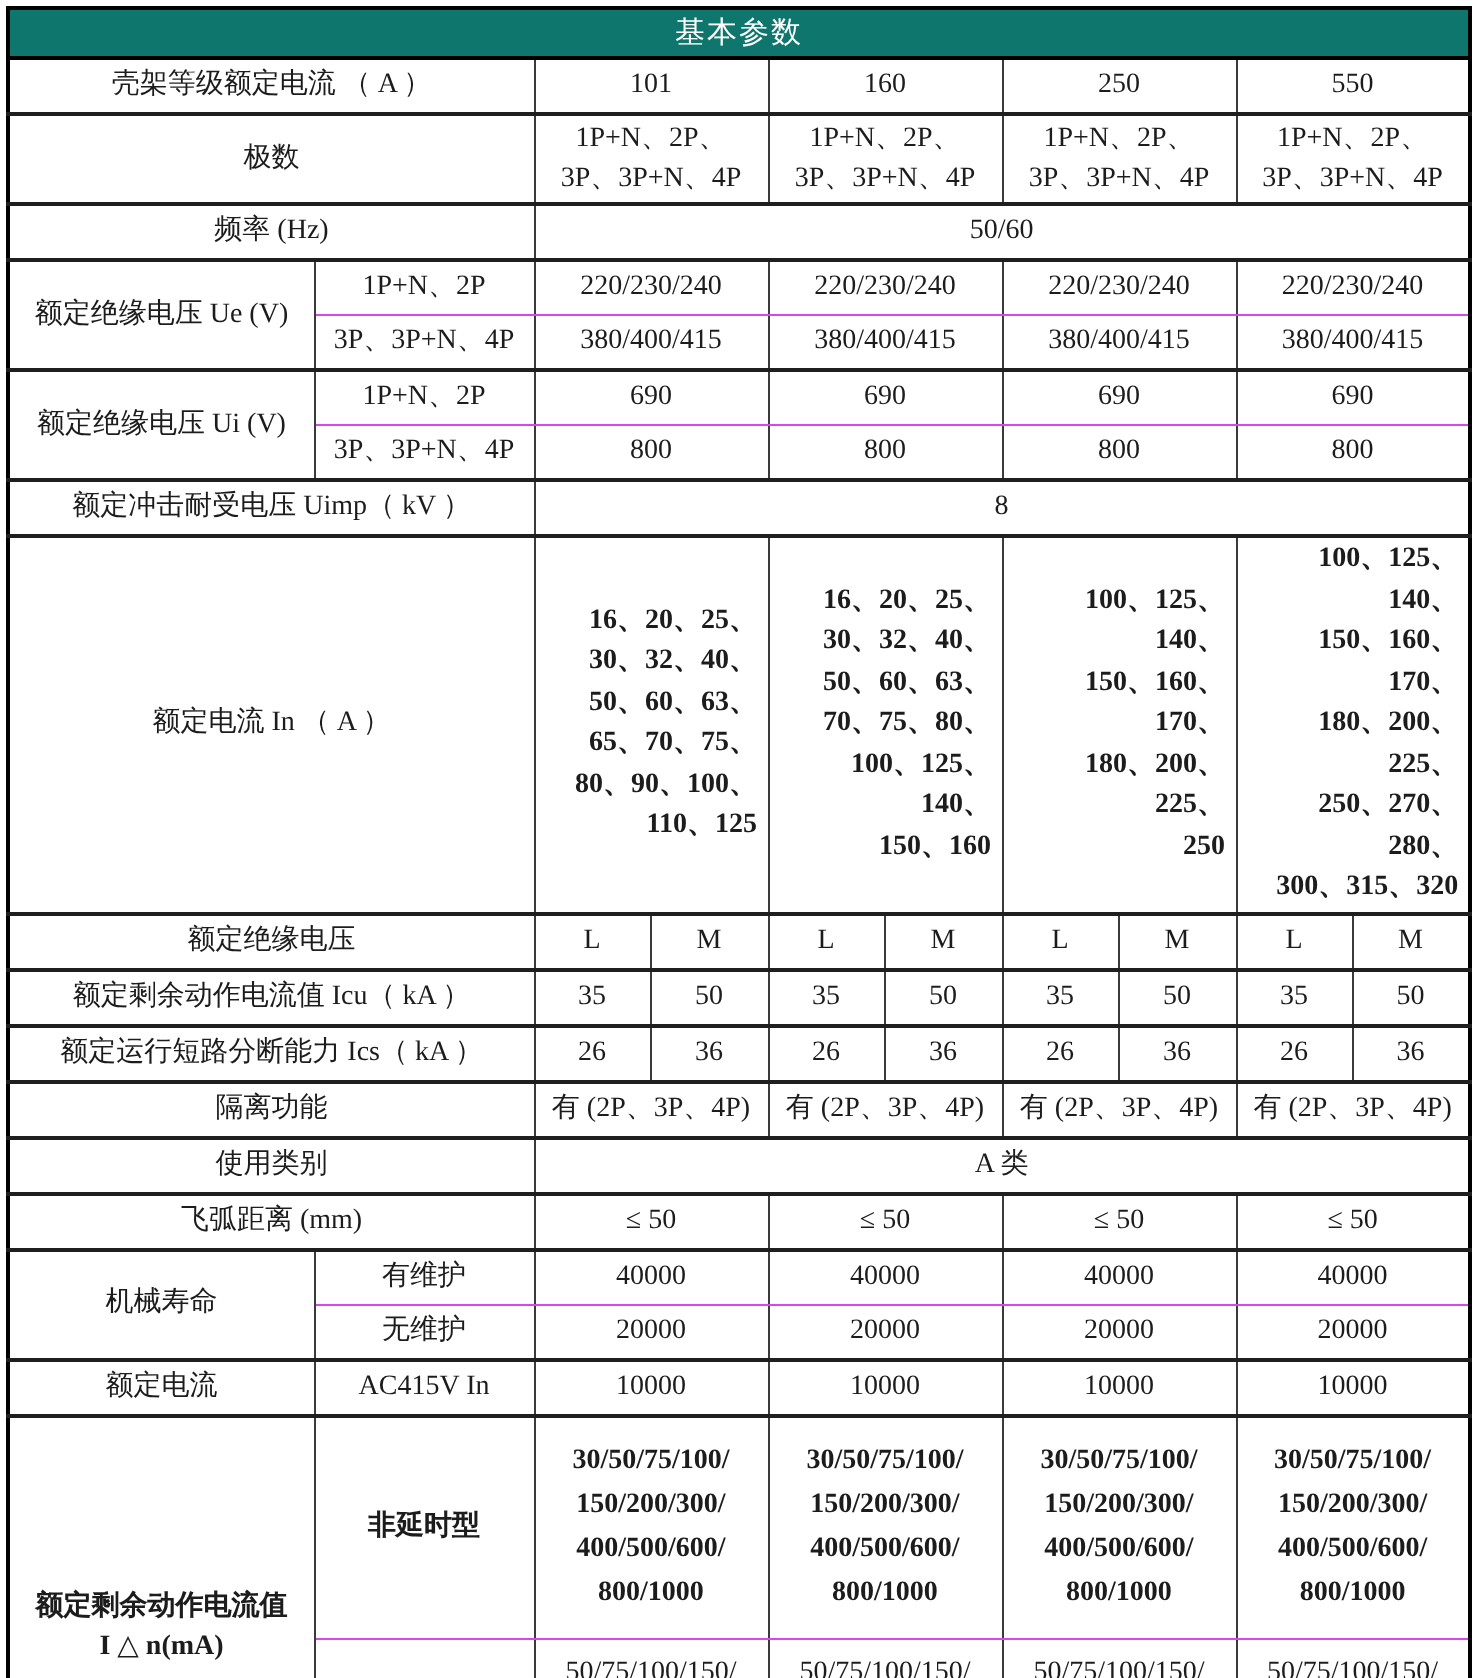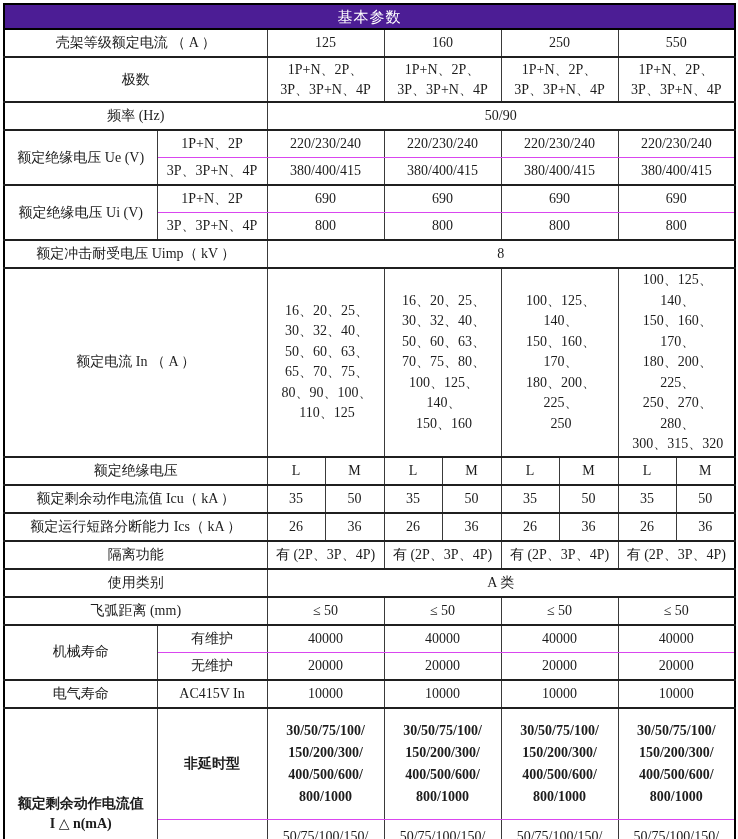--- a/index.html
+++ b/index.html
@@ -21,35 +21,35 @@
     border:1px solid #3a3a3a;
     font-size:14px;
     text-align:center;
     vertical-align:middle;
     padding:1px 5px;
     white-space:pre-line;
     line-height:20px;
     overflow:hidden;
   }
   tr.title-row td{
-    background:#4c1d95;
+    background:#0f766e;
     color:#ffffff;
     font-size:15px;
     letter-spacing:1px;
     border-bottom:2px solid #000;
     height:21px;
   }
   .h-s  td{height:24px;}
   .h-poles td{height:41px;}
   .h-in td{height:122px;}
   .h-nd td{height:108px;font-weight:bold;}
   .h-d  td{height:98px;}
   td.maj{border-bottom:2px solid #1f1f1f;}
   td.sub-div{border-bottom:1px solid #d946ef;}
-  td.list-cell{text-align:center;padding-left:8px;line-height:20.5px;}
+  td.list-cell{text-align:right;padding-left:8px;line-height:20.5px;font-weight:bold;}
   td.val-ml{line-height:22px;}
 </style>
 </head>
 <body>
 
 <table class="spec-table">
   <colgroup>
     <col style="width:153px">
       <col style="width:110px">
     <col style="width:58px">
@@ -62,41 +62,41 @@
       <col style="width:59px">
   </colgroup>
 
   <tbody>
       <tr class="title-row">
     <td colspan="10">基本参数</td>
   </tr>
 
   <tr class="h-s">
     <td colspan="2" class="maj">壳架等级额定电流 （ A ）</td>
-    <td colspan="2" class="maj">125</td>
+    <td colspan="2" class="maj">101</td>
     <td colspan="2" class="maj">160</td>
     <td colspan="2" class="maj">250</td>
     <td colspan="2" class="maj">550</td>
   </tr>
 
   <tr class="h-poles">
     <td colspan="2" class="maj">极数</td>
     <td colspan="2" class="maj">1P+N、2P、
 3P、3P+N、4P</td>
     <td colspan="2" class="maj">1P+N、2P、
 3P、3P+N、4P</td>
     <td colspan="2" class="maj">1P+N、2P、
 3P、3P+N、4P</td>
     <td colspan="2" class="maj">1P+N、2P、
 3P、3P+N、4P</td>
   </tr>
 
   <tr class="h-s">
     <td colspan="2" class="maj">频率 (Hz)</td>
-    <td colspan="8" class="maj">50/90</td>
+    <td colspan="8" class="maj">50/60</td>
   </tr>
 
   <tr class="h-s">
     <td rowspan="2" class="maj">额定绝缘电压 Ue (V)</td>
     <td class="sub-div">1P+N、2P</td>
     <td colspan="2" class="sub-div">220/230/240</td>
     <td colspan="2" class="sub-div">220/230/240</td>
     <td colspan="2" class="sub-div">220/230/240</td>
     <td colspan="2" class="sub-div">220/230/240</td>
   </tr>
@@ -221,21 +221,21 @@
   </tr>
   <tr class="h-s">
     <td class="maj">无维护</td>
     <td colspan="2" class="maj">20000</td>
     <td colspan="2" class="maj">20000</td>
     <td colspan="2" class="maj">20000</td>
     <td colspan="2" class="maj">20000</td>
   </tr>
 
   <tr class="h-s">
-    <td class="maj">电气寿命</td>
+    <td class="maj">额定电流</td>
     <td class="maj">AC415V In</td>
     <td colspan="2" class="maj">10000</td>
     <td colspan="2" class="maj">10000</td>
     <td colspan="2" class="maj">10000</td>
     <td colspan="2" class="maj">10000</td>
   </tr>
 
   <tr class="h-nd">
     <td rowspan="2">额定剩余动作电流值
 I △ n(mA)</td>

